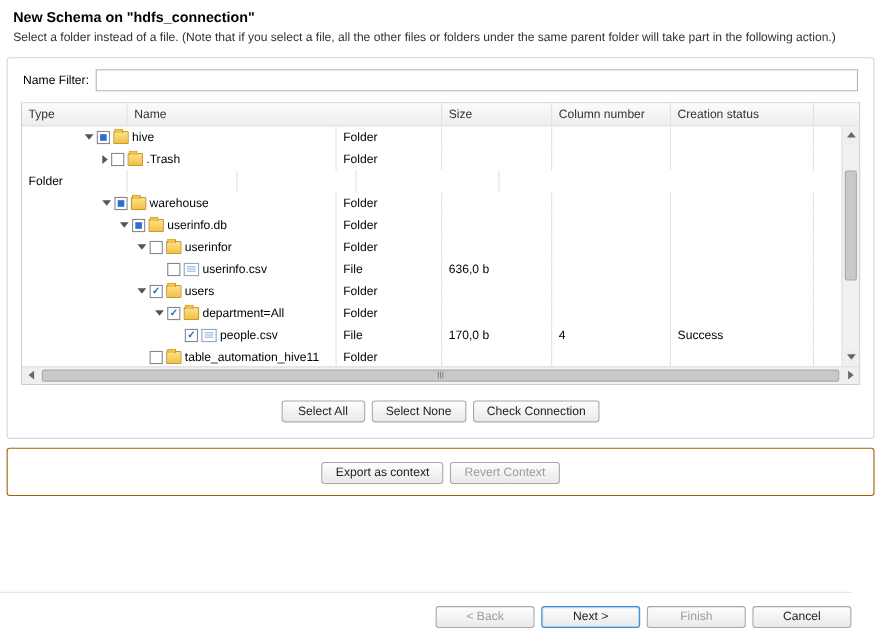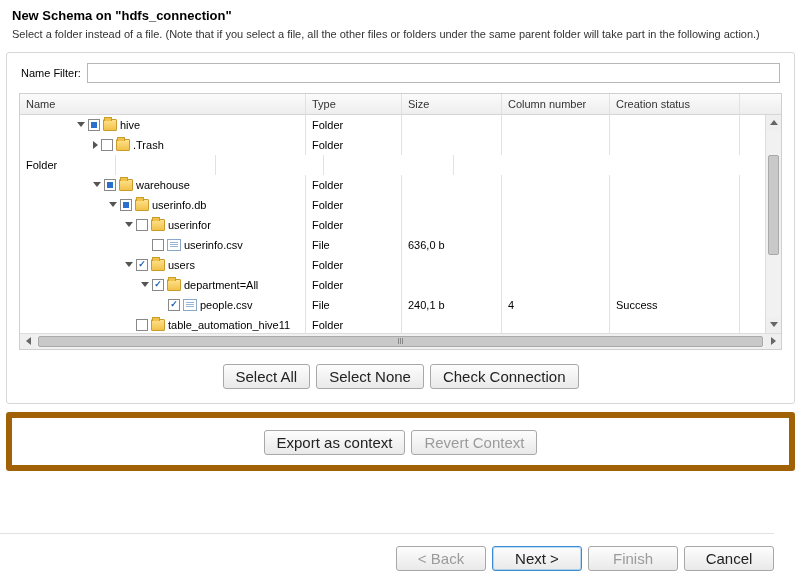--- a/index.html
+++ b/index.html
@@ -220,21 +220,21 @@
     gap: 6px;
     padding: 14px 0 10px 0;
   }
   .btn {
     min-width: 76px;
     padding: 3px 12px;
     background: linear-gradient(#fdfdfd, #e9e9e9);
     border: 1px solid #a8a8a8;
     border-radius: 3px;
     color: #222;
-    font-size: 15px;
+    font-size: 11px;
     font-family: inherit;
     cursor: pointer;
   }
   .btn:disabled {
     color: #9b9b9b;
     cursor: default;
   }
   .btn.primary-outline {
     border: 1px solid #3b8bd4;
     box-shadow: inset 0 0 0 1px rgba(90,170,230,0.4);
@@ -245,21 +245,21 @@
     right: 27px;
     display: flex;
     gap: 6px;
     border-top: 1px solid #e2e2e2;
     padding-top: 12px;
     width: calc(100% - 20px);
     justify-content: flex-end;
   }
   .wizard-row .btn { min-width: 90px; }
   .context-frame {
-    border: 6px solid #a16207;
+    border: 1px solid #a16207;
     margin: 8px 6px 0 6px;
     border-radius: 3px;
     background: #fff;
     padding: 12px 0 10px 0;
     display:flex; justify-content:center; gap:6px;
   }
 </style>
 </head>
 <body>
 
@@ -270,22 +270,22 @@
 
 <div class="outer-frame">
 
   <div class="filter-row">
     <span class="filter-label">Name Filter:</span>
     <input class="filter-input" value="" style="">
   </div>
 
   <div class="table-wrap">
     <div class="table-head-row">
+      <div class="th col-type">Type</div>
       <div class="th col-name">Name</div>
-      <div class="th col-type">Type</div>
       <div class="th col-size">Size</div>
       <div class="th col-colnum">Column number</div>
       <div class="th col-status">Creation status</div>
       <div class="th head-extra"></div>
     </div>
     <div class="rows" id="rows">
         <div class="row">
           <div class="td col-name tree-cell">
             <span class="indent" style="width: 48px;"></span>
             <span class="twisty open"></span>
@@ -397,21 +397,21 @@
         </div>
         <div class="row">
           <div class="td col-name tree-cell">
             <span class="indent" style="width: 128px;"></span>
             <span class="twisty none"></span>
             <span class="chk checked"></span>
             <span class="file-icon"></span>
             <span>people.csv</span>
           </div>
           <div class="td col-type">File</div>
-          <div class="td col-size">240,1 b</div>
+          <div class="td col-size">170,0 b</div>
           <div class="td col-colnum">4</div>
           <div class="td col-status">Success</div>
         </div>
         <div class="row">
           <div class="td col-name tree-cell">
             <span class="indent" style="width: 96px;"></span>
             <span class="twisty none"></span>
             <span class="chk "></span>
             <span class="folder-icon"></span>
             <span>table_automation_hive11</span>

